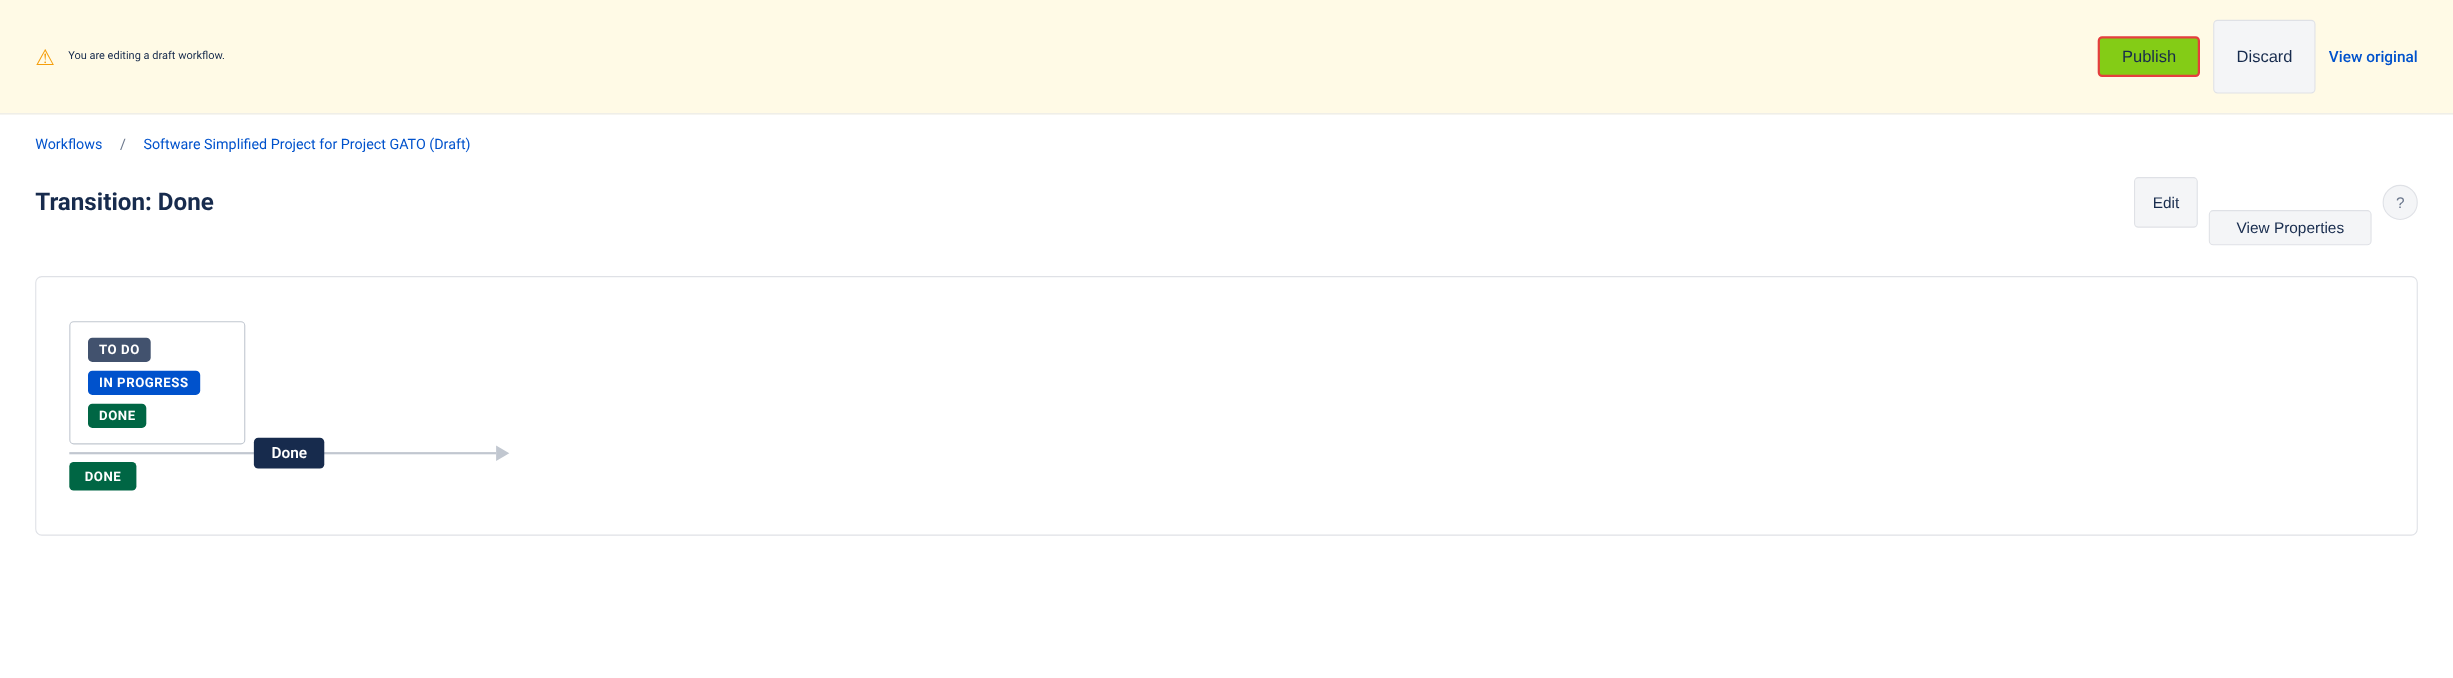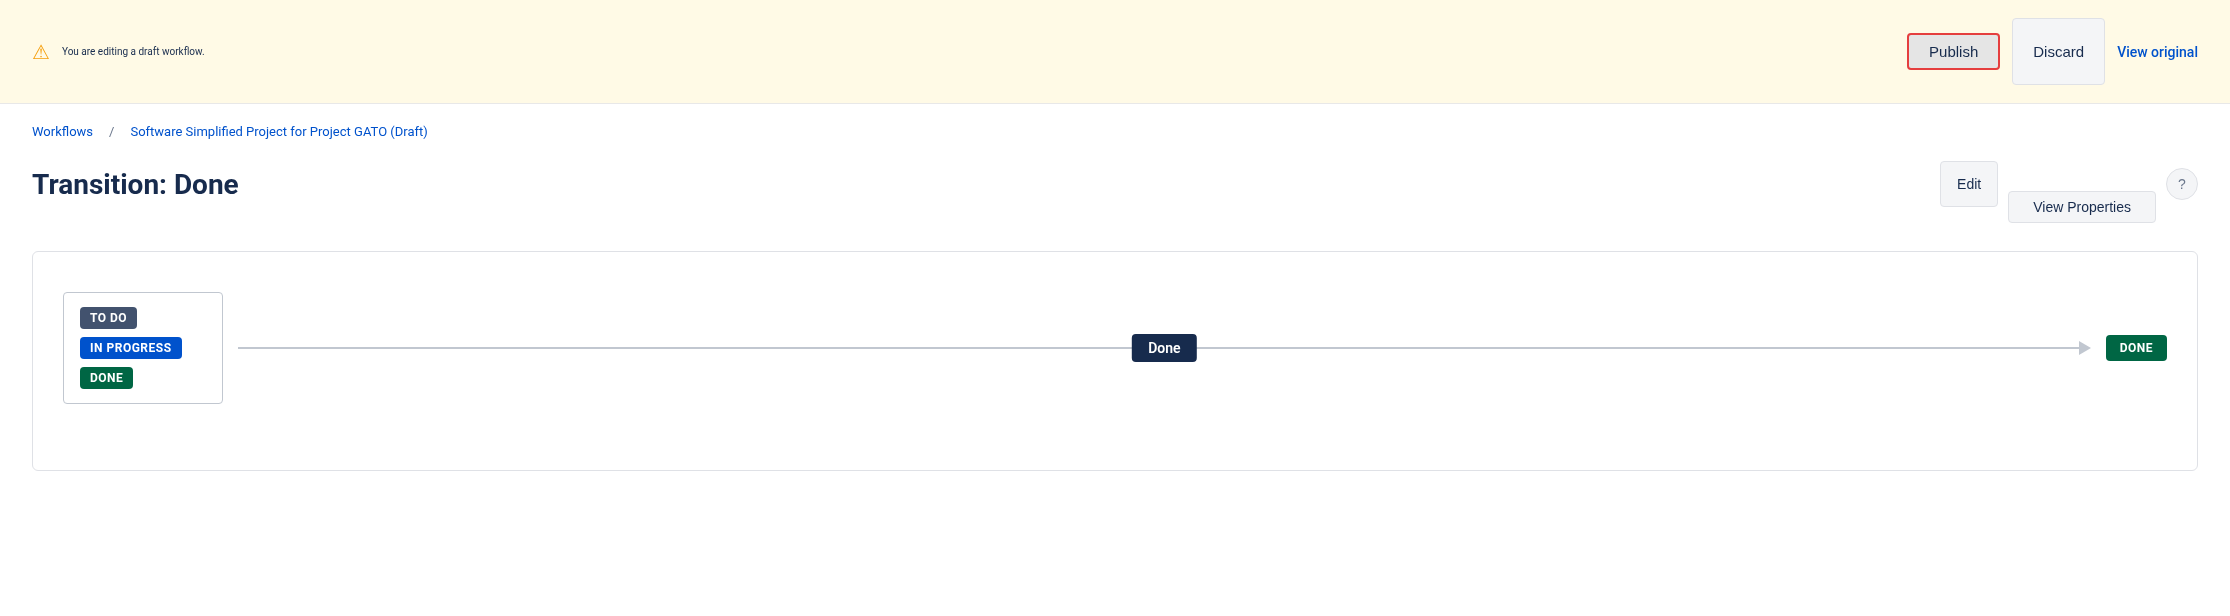--- a/index.html
+++ b/index.html
@@ -32,21 +32,21 @@
     .banner-text {
       font-size: 10px;
       color: #172b4d;
     }
     .banner-actions {
       display: flex;
       align-items: center;
       gap: 12px;
     }
     .btn-publish {
-      background: #e5e5e5;
+      background: #84cc16;
       border: 2px solid #e53e3e;
       color: #172b4d;
       padding: 8px 20px;
       border-radius: 4px;
       font-size: 15px;
       font-weight: 500;
       cursor: pointer;
     }
     .btn-discard {
       background: #f4f5f7;
@@ -89,21 +89,21 @@
     }
     .breadcrumb-current {
       color: #0052cc;
     }
     .page-title-row {
       display: flex;
       align-items: center;
       justify-content: space-between;
     }
     .page-title {
-      font-size: 28px;
+      font-size: 22px;
       font-weight: 700;
       color: #172b4d;
     }
     .page-title-actions {
       display: flex;
       align-items: center;
       gap: 10px;
     }
     .btn-edit {
       background: #f4f5f7;
@@ -144,23 +144,24 @@
     .diagram-container {
       margin: 16px 32px;
       border: 1px solid #dfe1e6;
       border-radius: 6px;
       padding: 40px 30px;
       min-height: 220px;
       background: #fff;
     }
     .diagram-inner {
       display: flex;
-      align-items: center;
-      gap: 15px;
+      align-items: flex-start;
+      gap: 1px;
       position: relative;
+      flex-direction: column;
     }
 
     
     .source-box {
       display: flex;
       flex-direction: column;
       gap: 0;
       border: 1px solid #c1c7d0;
       border-radius: 4px;
       padding: 14px 16px;

